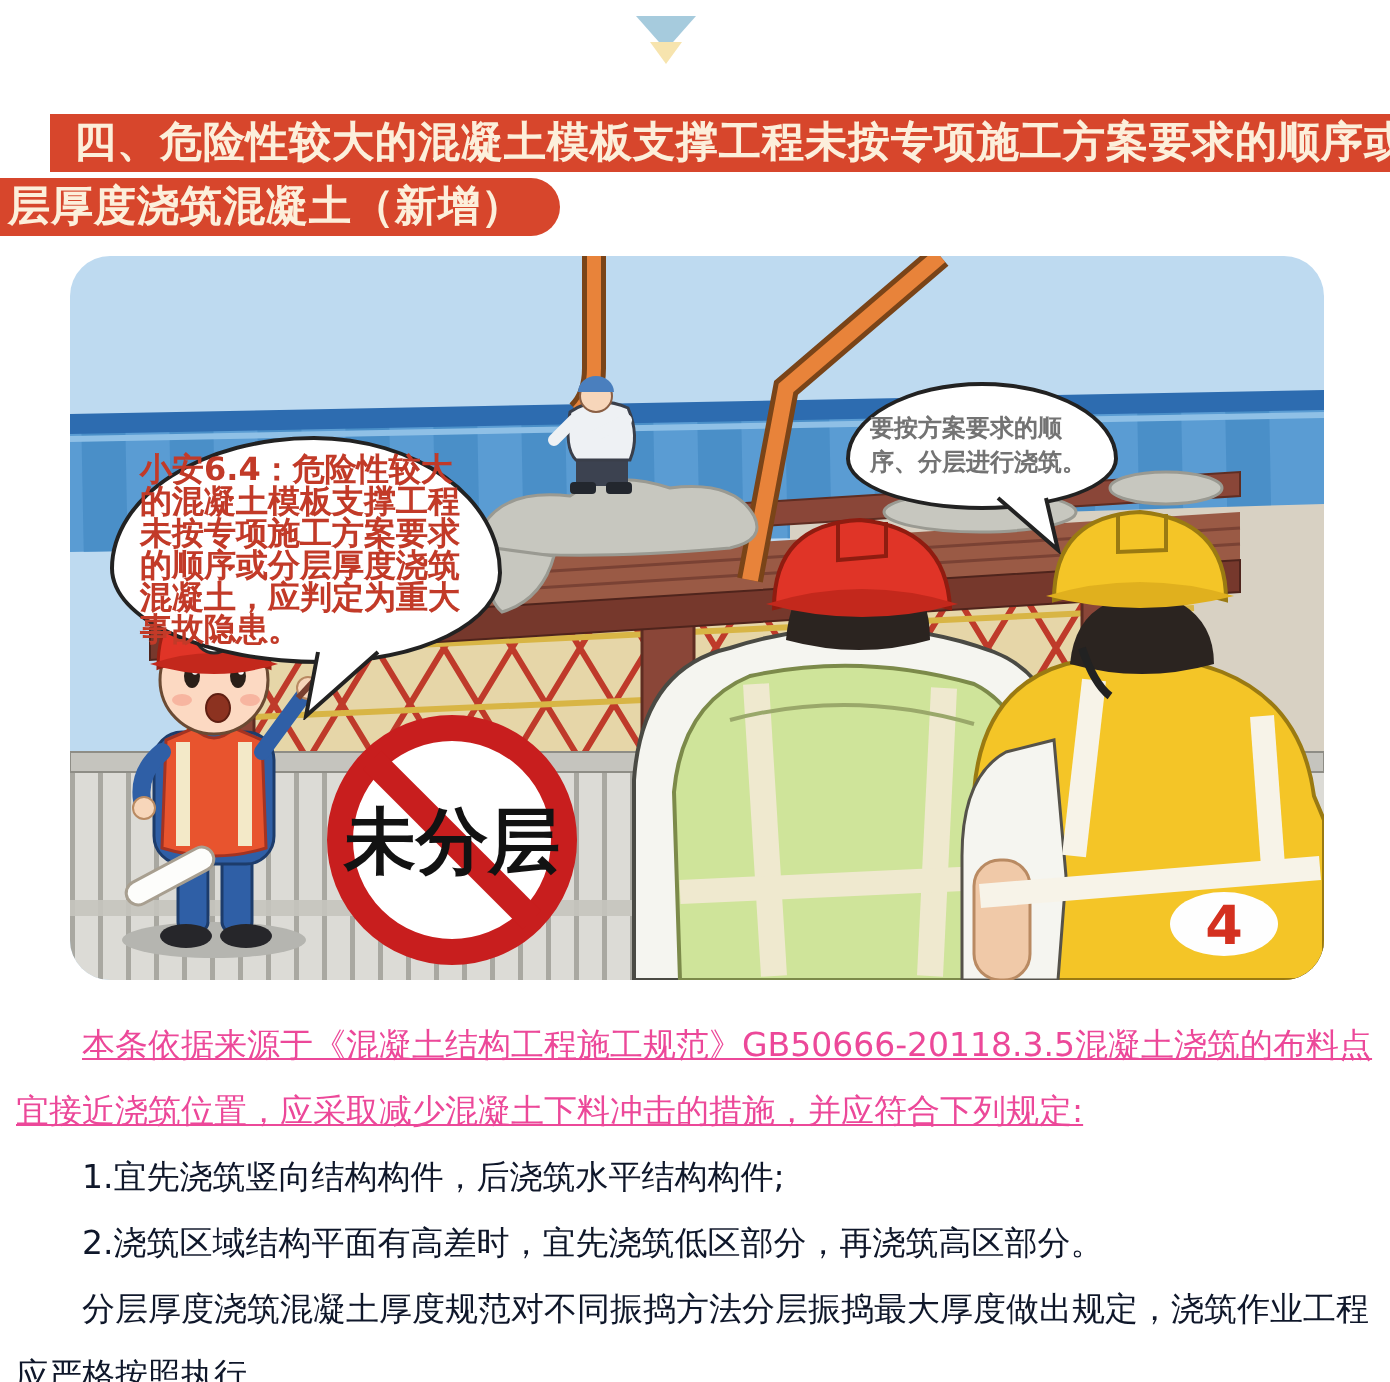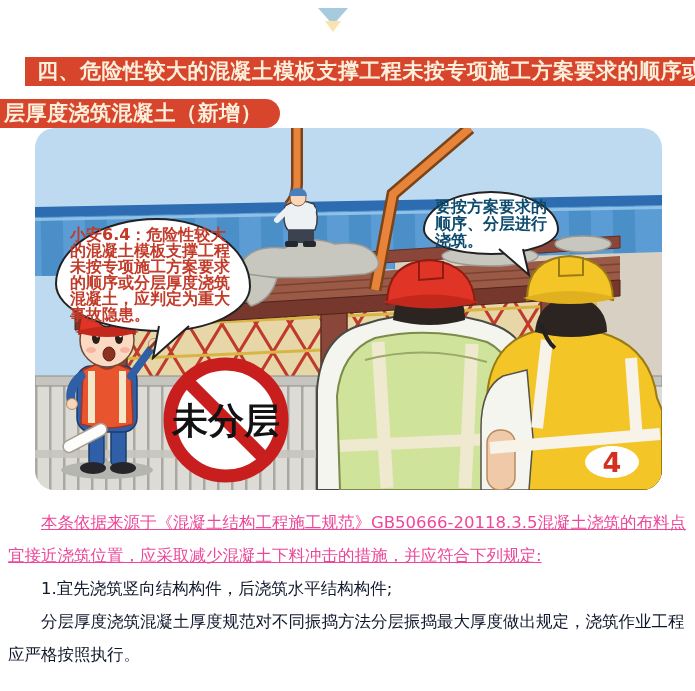--- a/index.html
+++ b/index.html
@@ -12,35 +12,35 @@
   .chevron .tri-big { position:absolute; left:0; top:0; width:0; height:0;
     border-left:15px solid transparent; border-right:15px solid transparent; border-top:17px solid #a6cbdd; }
   .chevron .tri-small { position:absolute; left:7px; top:13px; width:0; height:0;
     border-left:8px solid transparent; border-right:8px solid transparent; border-top:11px solid #f7e4ae; }
 
   
   .banner { position:absolute; left:0; top:57px; width:695px; }
   .banner .line { font-size:21px; font-weight:bold; color:#fcefdb; background:#d7462c;
     height:29px; line-height:29px; white-space:nowrap; letter-spacing:0.5px; }
   .banner .line1 { margin-left:25px; padding-left:12px; width:670px; }
-  .banner .line2 { display:inline-block; margin-top:13px; padding:0 18px 0 4px; border-radius:0 15px 15px 0;font-family:Liberation Serif, serif; }
+  .banner .line2 { display:inline-block; margin-top:3px; padding:0 18px 0 4px; border-radius:0 15px 15px 0;font-family:Liberation Serif, serif; }
 
   
   .illustration { position:absolute; left:35px; top:128px; width:627px; height:362px;
     border-radius:20px; overflow:hidden; }
   .illustration svg { display:block; }
 
   .bubble { position:absolute; background:#ffffff; border:2px solid #222222;
     display:flex; align-items:center; justify-content:center; text-align:left; }
   .bubble-left { left:20px; top:90px; width:196px; height:114px;
     border-radius:52% 48% 46% 54% / 58% 60% 40% 42%;
     color:#c23a28; font-weight:bold; font-size:16px; line-height:16px; padding:6px 13px; }
   .bubble-right { left:388px; top:63px; width:136px; height:64px;
     border-radius:50% 50% 50% 50% / 60% 60% 40% 40%;
-    color:#0c4a6e; font-weight:bold; font-size:16px; line-height:17px; padding:4px 10px; }
+    color:#737373; font-weight:bold; font-size:12px; line-height:17px; padding:4px 10px; }
   .tail { position:absolute; }
   .tail-left { left:92px; bottom:-30px; }
   .tail-right { left:72px; bottom:-24px; }
 
   
   .body-text { position:absolute; left:0; top:498px; width:695px; padding:8px 8px 0 8px; }
   .body-text p { font-size:16.5px; line-height:33px; text-indent:2em; color:#0f172a; }
   .body-text p.blue { color:#ec4899;text-decoration:underline; }
 </style>
 </head>
@@ -227,16 +227,17 @@
       <span>要按方案要求的顺序、分层进行浇筑。</span>
       <svg class="tail tail-right" width="36" height="30">
         <path d="M2,2 L32,28 L26,2" fill="#ffffff" stroke="#222222" stroke-width="2"></path>
       </svg>
     </div>
   </div>
 
   <div class="body-text">
     <p class="blue">本条依据来源于《混凝土结构工程施工规范》GB50666-20118.3.5混凝土浇筑的布料点宜接近浇筑位置，应采取减少混凝土下料冲击的措施，并应符合下列规定:</p>
     <p>1.宜先浇筑竖向结构构件，后浇筑水平结构构件;</p>
+    <p>2.浇筑区域结构平面有高差时，宜先浇筑低区部分，再浇筑高区部分。</p>
     <p>分层厚度浇筑混凝土厚度规范对不同振捣方法分层振捣最大厚度做出规定，浇筑作业工程应严格按照执行。</p>
   </div>
 
 </div>
 
 </body></html>

